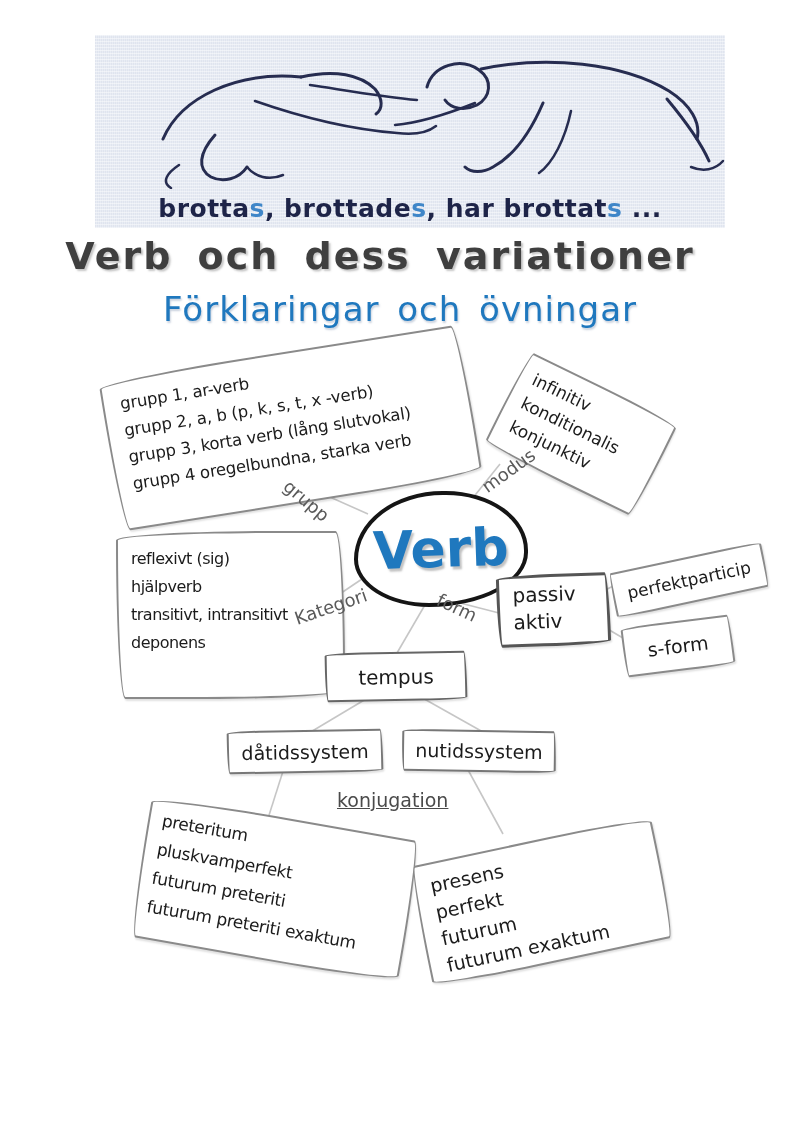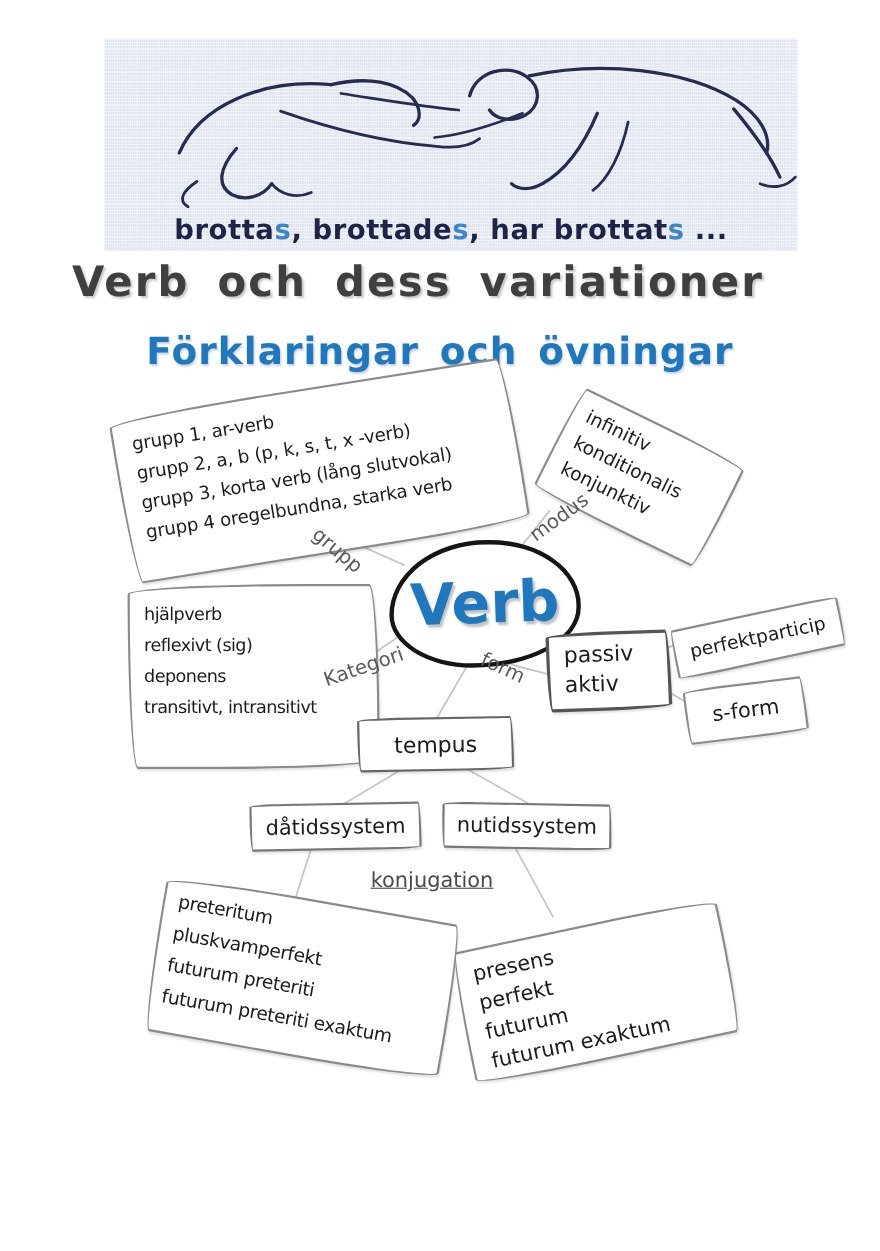--- a/index.html
+++ b/index.html
@@ -14,22 +14,22 @@
             repeating-linear-gradient(90deg, rgba(150,160,190,.10) 0 1px, transparent 1px 2px);}
   .banner svg{display:block;width:630px;height:150px;margin-top:4px;}
   .caption{position:absolute;left:0;right:0;bottom:5px;text-align:center;
            font-weight:bold;font-size:25px;letter-spacing:.5px;color:#1e2448;}
   .caption .blue{color:#3f86c8;}
 
   
   .title{position:absolute;left:0;top:234px;width:760px;margin:0;text-align:center;
          font-size:38px;font-weight:bold;color:#3f3f3f;letter-spacing:2px;word-spacing:10px;
          text-shadow:2px 2px 2px rgba(130,130,130,.45);}
-  .subtitle{position:absolute;left:0;top:300px;width:800px;margin:0;text-align:center;
-         font-size:34px;font-weight:bold;color:#1f78be;letter-spacing:1px;word-spacing:6px;
+  .subtitle{position:absolute;left:0;top:289px;width:800px;margin:0;text-align:center;
+         font-size:34px;font-weight:normal;color:#1f78be;letter-spacing:1px;word-spacing:6px;
          text-shadow:1px 2px 2px rgba(120,140,170,.4);}
 
   
   .edges{position:absolute;left:0;top:0;z-index:1;}
   .box{position:absolute;z-index:2;background:#fff;border:2px solid #8a8a8a;
        color:#1b1b1b;box-shadow:1px 2px 2px rgba(0,0,0,.12);}
   .wavy1{border-radius:255px 15px 225px 15px / 15px 225px 15px 255px;}
   .wavy2{border-radius:15px 225px 15px 255px / 255px 15px 225px 15px;}
   .wavy3{border-radius:125px 10px 155px 10px / 10px 155px 10px 125px;}
 
@@ -130,24 +130,24 @@
     <div>infinitiv</div>
     <div>konditionalis</div>
     <div>konjunktiv</div>
   </div>
 
   <div class="ellipse">
     <span>Verb</span>
   </div>
 
   <div class="box wavy1 kategori-box">
+    <div>reflexivt (sig)</div>
     <div>hjälpverb</div>
-    <div>reflexivt (sig)</div>
+    <div>transitivt, intransitivt</div>
     <div>deponens</div>
-    <div>transitivt, intransitivt</div>
   </div>
 
   <div class="box wavy3 passiv-box">
     <div>passiv</div>
     <div>aktiv</div>
   </div>
 
   <div class="box wavy2 pp-box">
     <span>perfektparticip</span>
   </div>

